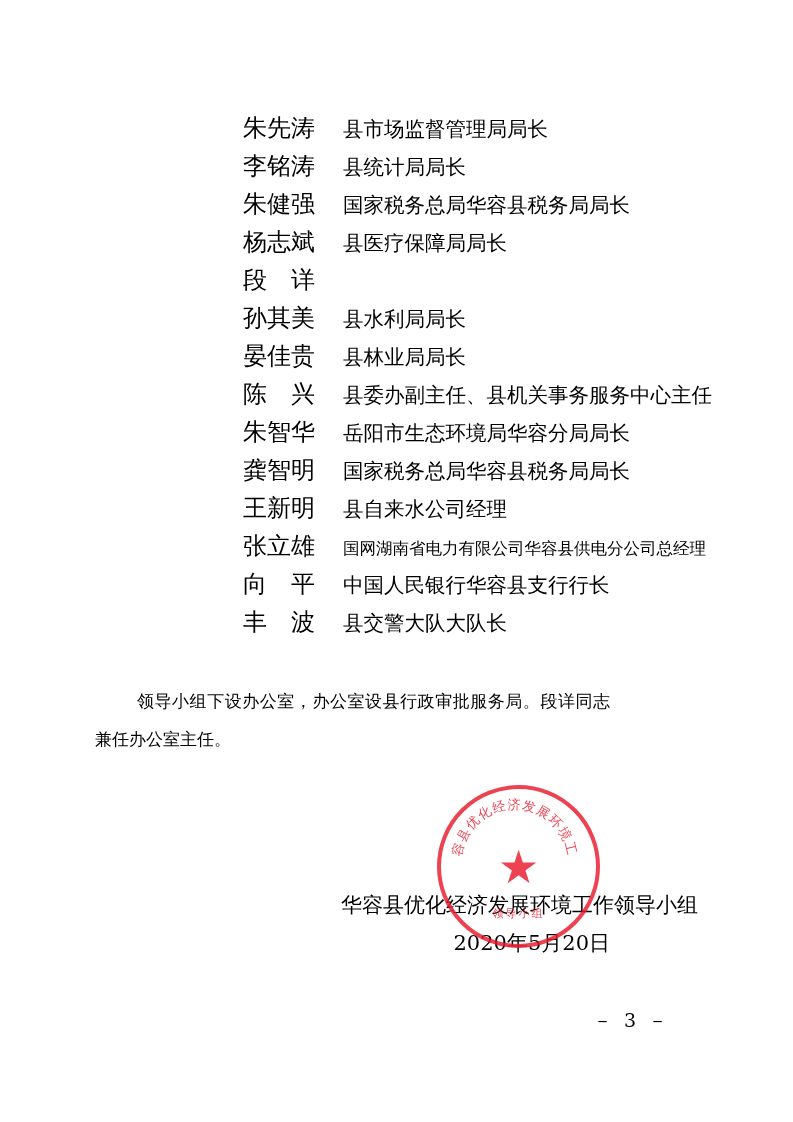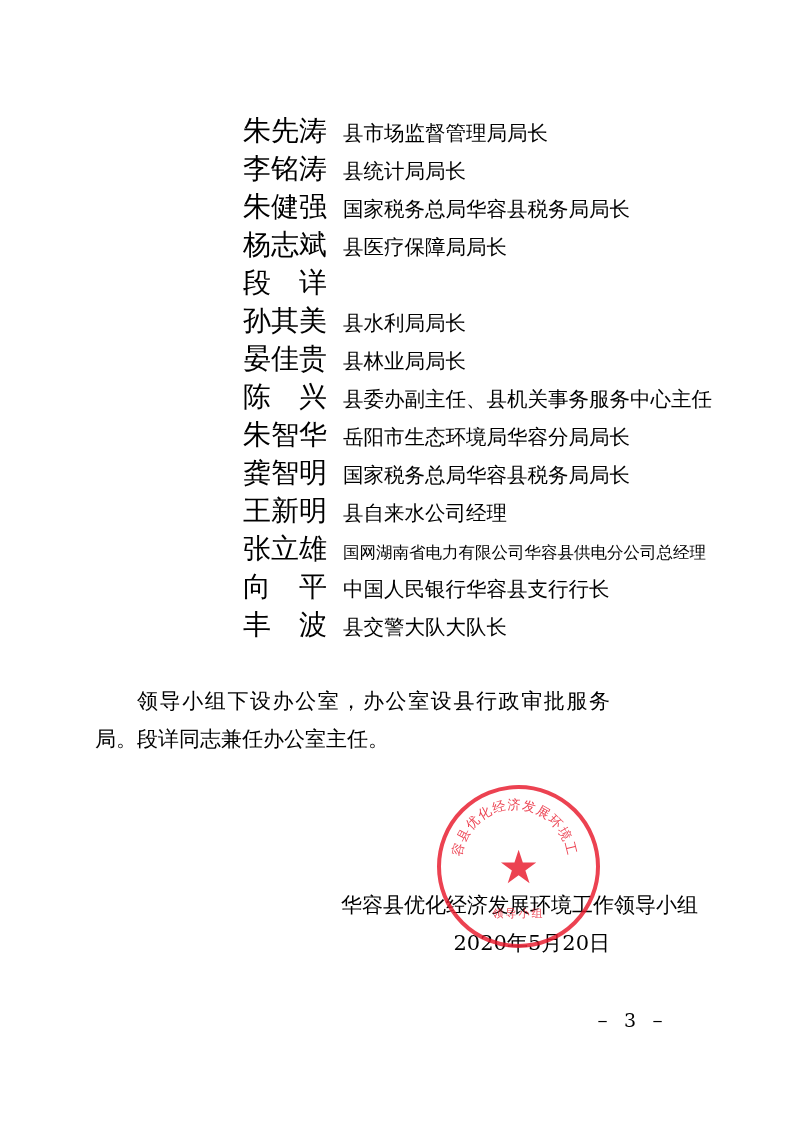--- a/index.html
+++ b/index.html
@@ -31,41 +31,41 @@
     display: flex;
     align-items: baseline;
     height: 38px;
     padding-left: 243px;
     box-sizing: border-box;
   }
   .r-name {
     width: 100px;
     flex: 0 0 100px;
     font-family: Liberation Sans, sans-serif;
-    font-size: 28px;
+    font-size: 24px;
     letter-spacing: 0px;
     white-space: pre;
   }
   .r-title {
     font-family: Liberation Sans, sans-serif;
     font-size: 20.5px;
     white-space: pre;
   }
   .roster-row.small .r-title {
     font-size: 16.5px;
   }
   .body-para {
     position: absolute;
     left: 0;
     top: 682px;
     width: 723px;
     padding: 0 113px 0 95px;
     box-sizing: border-box;
     font-family: "DejaVu Serif", "Liberation Serif", serif;
-    font-size: 21px;
+    font-size: 17px;
     line-height: 38px;
     text-align: justify;
     text-indent: 42px;
   }
   .signature {
     position: absolute;
     left: 0;
     top: 886px;
     width: 793px;
     text-align: right;

